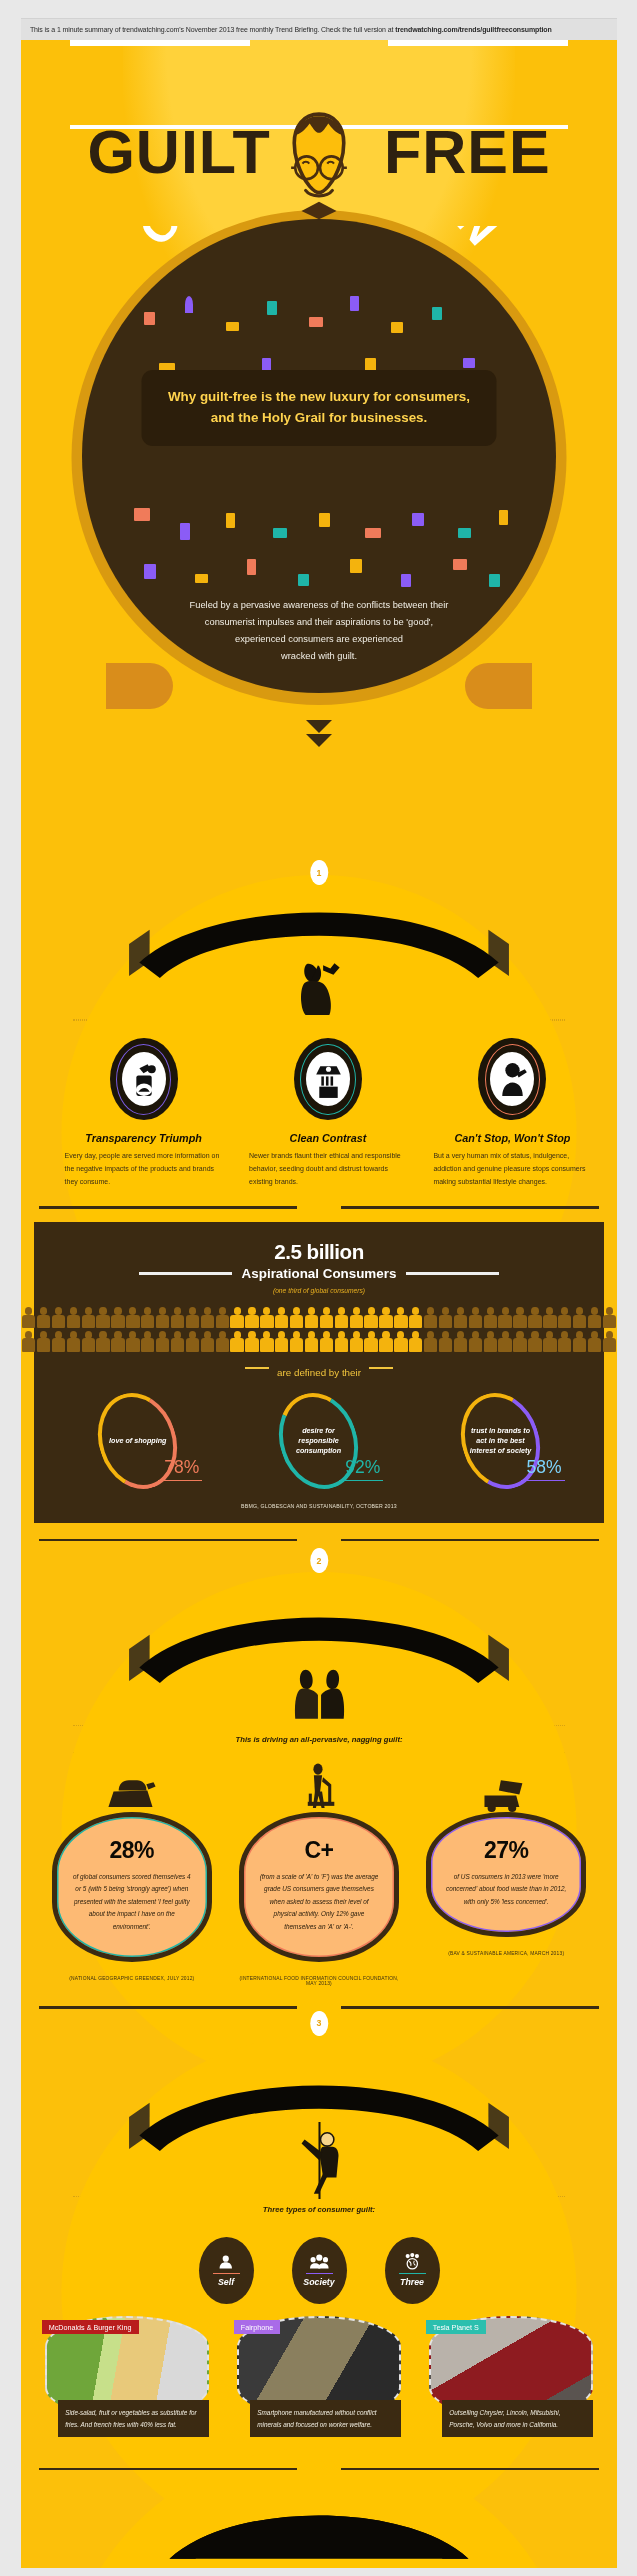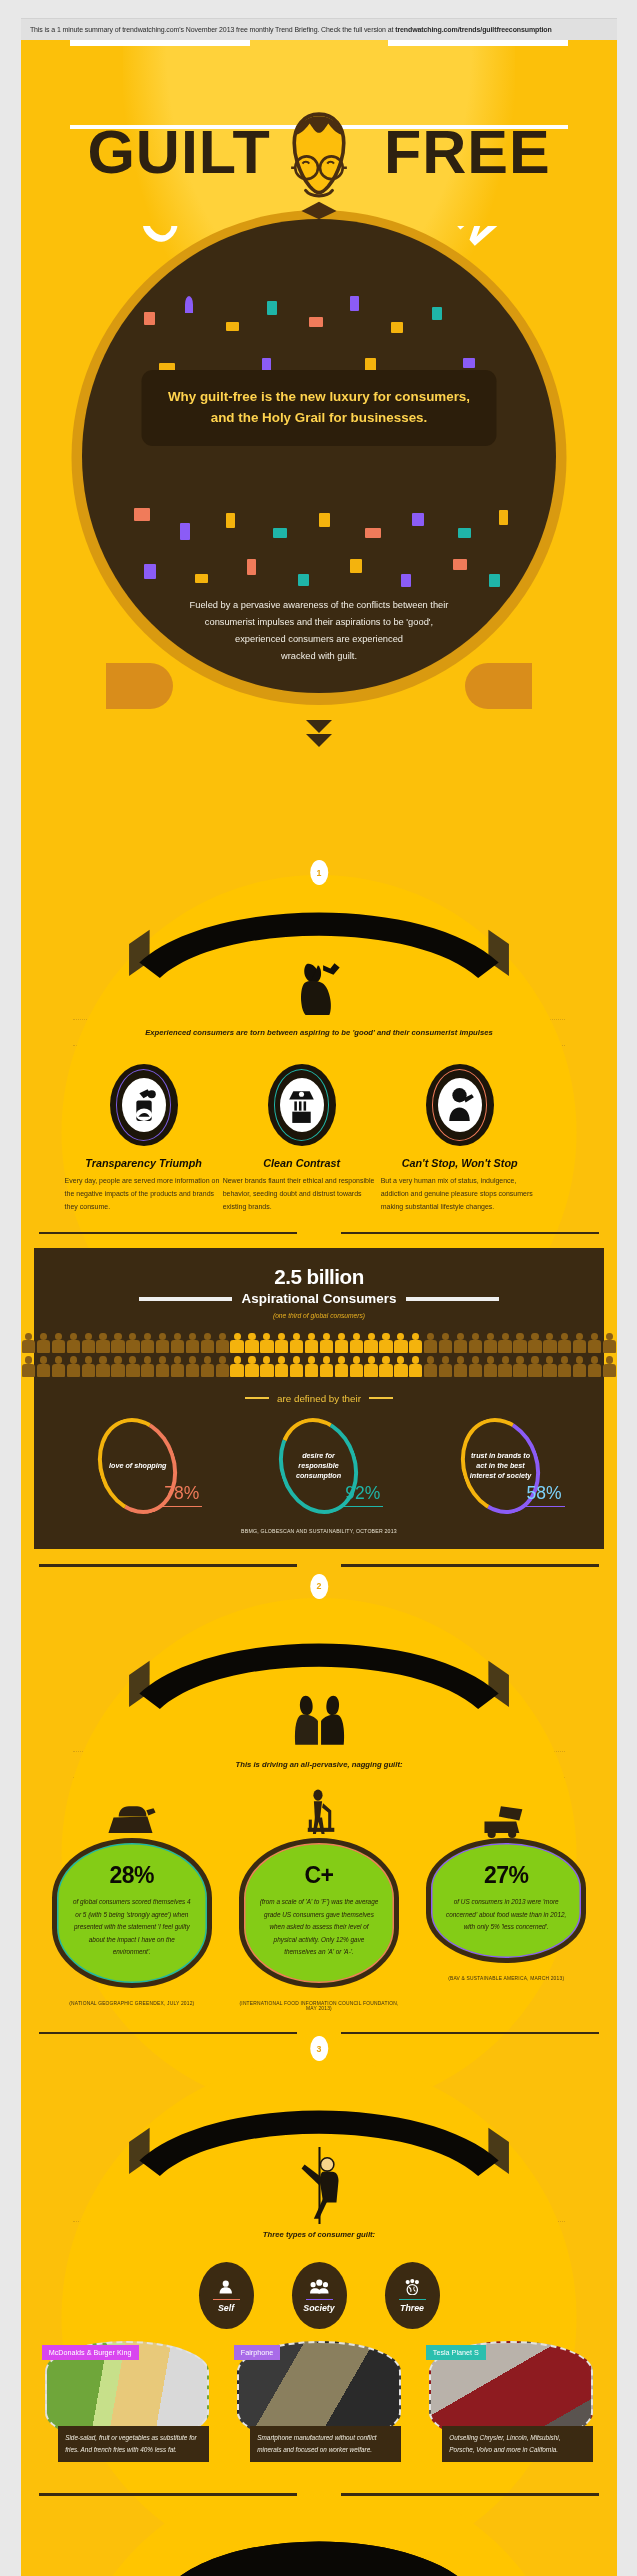--- a/index.html
+++ b/index.html
@@ -109,21 +109,21 @@
   }
   .sub-caption{
     text-align:center;font-style:italic;font-weight:bold;font-size:7.7px;
     color:#241A0A;padding:8.2px 0;position:relative;z-index:8;
   }
   .dashrow{position:relative;z-index:8;display:flex;justify-content:space-between;padding:0 18.5px;}
   .dashrow .d{height:2.6px;background:#3A2B12;width:46%;
      background-image:repeating-linear-gradient(90deg,#3A2B12 0 2.1px,transparent 2.1px 4.1px);}
 
   
-  .cols3{ display:flex; padding:17.5px 26px 0 26px; position:relative; z-index:8;margin-left:18px;}
+  .cols3{ display:flex; justify-content:space-between; padding:17.5px 26px 0 26px; position:relative; z-index:8;margin-left:18px;}
   .col{ width:30%; text-align:center;}
   .medal{
     width:68px;height:82px;border-radius:50%;background:#1C1509;margin:0 auto 11.3px auto;
     position:relative; display:flex;align-items:center;justify-content:center;
   }
   .medal .ringin{position:absolute;inset:5.2px 6.2px;border-radius:50%;border:1px solid #7A5CE0;}
   .medal.m2 .ringin{border-color:#1FB5A8;}
   .medal.m3 .ringin{border-color:#F07B5A;}
   .medal .glyph{ width:44px;height:54px;border-radius:50%;background:#fff;overflow:hidden;
      display:flex;align-items:center;justify-content:center;}
@@ -141,21 +141,21 @@
     font-size:13.4px;font-weight:bold;
   }
   .panel .asp .bar{height:3.6px;width:93px;background:#EFEFEF;}
   .panel .third{margin-top:6.2px;font-size:6.7px;font-style:italic;color:#E9B020;}
   .people{display:flex;justify-content:center;flex-wrap:nowrap;gap:1.5px;margin-top:13.4px;}
   .people .pr{display:flex;gap:1.5px;}
   .person{width:13.4px;height:20.6px;position:relative;}
   .person .hd{position:absolute;top:0;left:3.1px;width:7.2px;height:7.7px;border-radius:50%;background:#8A5F16;}
   .person .bd{position:absolute;top:7.2px;left:0;width:13.4px;height:13.4px;border-radius:3.1px 3.1px 1px 1px;background:#8A5F16;}
   .person.on .hd,.person.on .bd{background:#F4B30D;}
-  .defined{display:flex;align-items:center;justify-content:center;gap:8.2px;margin-top:15.5px;color:#F2C53D;font-size:9.8px;}
+  .defined{display:flex;justify-content:center;gap:8.2px;margin-top:15.5px;color:#F2C53D;font-size:9.8px;}
   .defined .ln{width:24px;height:1.5px;background:#F2C53D;}
   .donuts{display:flex;justify-content:space-around;margin-top:13.4px;}
   .donut{position:relative;width:129px;display:flex;align-items:center;justify-content:center;}
   .donut .ring{width:77px;height:98px;border-radius:50%;border:4.6px solid #F07B5A;
       border-top-color:#F4B30D;border-left-color:#F4B30D;
       display:flex;align-items:center;justify-content:center;transform:rotate(-18deg);}
   .donut .ring span{transform:rotate(18deg);display:block;font-size:7.2px;font-style:italic;font-weight:bold;line-height:1.4;color:#fff;}
   .donut .pct{position:absolute;right:3.1px;bottom:11.3px;font-size:17.5px;color:#F07B5A;}
   .donut .underline{position:absolute;right:0;bottom:8.2px;width:44px;height:1px;background:#F07B5A;}
   .donut.d2 .ring{border-color:#1FB5A8;border-top-color:#F4B30D;border-left-color:#1FB5A8;}
@@ -164,21 +164,21 @@
   .donut.d3 .ring{border-color:#8B5CF6;border-top-color:#F4B30D;border-left-color:#F4B30D;}
   .donut.d3 .pct{color:#7dd3fc;}
   .donut.d3 .underline{background:#8B5CF6;}
   .src{margin-top:13.4px;font-size:5.2px;letter-spacing:0.2px;color:#E6E0CE;}
 
   
   .stats3{display:flex;justify-content:space-between;padding:10.3px 31px 0 31px;position:relative;z-index:8;}
   .statcol{width:30%;text-align:center;position:relative;}
   .stat-top{height:49px;display:flex;align-items:flex-end;justify-content:center;}
   .stat-oval{
-    background:#84cc16;border-radius:50%/40%;padding:19.6px 13.4px 24px 13.4px;position:relative;
+    background:#fdba74;border-radius:50%/40%;padding:19.6px 13.4px 24px 13.4px;position:relative;
     border:5.2px solid #3B2A12;box-shadow:0 0 0 1.5px #1FB5A8 inset;
   }
   .statcol.s2 .stat-oval{box-shadow:0 0 0 1.5px #F07B5A inset;}
   .statcol.s3 .stat-oval{box-shadow:0 0 0 1.5px #8B5CF6 inset;}
   .stat-oval .num{font-size:23px;font-weight:bold;color:#0C0A05;letter-spacing:-0.5px;}
   .stat-oval p{margin-top:7.2px;font-size:6.4px;line-height:1.95;font-style:italic;color:#241A0A;}
   .stat-src{margin-top:13.4px;font-size:4.9px;letter-spacing:0.2px;color:#3B2E13;}
 
   
   .spp{display:flex;justify-content:center;gap:38px;padding-top:13.4px;position:relative;z-index:8;}
@@ -186,21 +186,21 @@
     display:flex;flex-direction:column;align-items:center;justify-content:center;gap:3.1px;}
   .sppitem .g{width:20.6px;height:17.5px;display:flex;align-items:center;justify-content:center;}
   .sppitem .hr{width:27px;height:1px;background:#F07B5A;}
   .sppitem.p2 .hr{background:#8B5CF6;}
   .sppitem.p3 .hr{background:#1FB5A8;}
   .sppitem .lab{font-size:8.8px;font-weight:bold;font-style:italic;}
   .cases{display:flex;justify-content:space-between;padding:12.4px 24px 0 24px;position:relative;z-index:8;}
   .case{width:30%;position:relative;}
   .case .photo{height:102px;border-radius:50%/30%;background:#9aa;overflow:hidden;position:relative;
      border:2.1px dashed #E3E3E3;}
-  .case .tag{position:absolute;top:4.1px;left:-3.1px;padding:2.6px 7.2px;color:#fff;font-size:7.2px;z-index:3;background:#d946ef;}
+  .case .tag{position:absolute;top:4.1px;left:-3.1px;padding:2.6px 7.2px;color:#fff;font-size:7.2px;z-index:3;background:#b91c1c;}
   .case.c2 .tag{background:#A96BE8;}
   .case.c3 .tag{background:#2BBFAE;}
   .case .cap{background:#3B2A12;color:#F3EFE3;font-size:6.4px;font-style:italic;
      line-height:1.85;padding:6.2px 7.2px;margin:-17.5px 0 0 13.4px;position:relative;z-index:4;}
 </style>
 </head>
 <body>
 
 <div class="page">
 
@@ -322,21 +322,20 @@
       </div>
 
       <svg style="display:block;margin:-24px auto 0 auto;position:relative;z-index:8" width="57" height="62" viewBox="0 0 110 120">
         <path d="M30 20c-6 6-6 20 0 28 4 6 10 8 16 6 6-2 8-10 6-18-2-10-14-20-22-16z" fill="#141009"></path>
         <path d="M52 22c6 4 8 18 4 26-4 8-12 10-18 6" fill="#141009"></path>
         <path d="M26 56c-6 6-8 24-6 40 1 10 4 18 8 22h46c3-6 4-18 2-30-2-14-8-28-16-32-10-5-26-6-34 0z" fill="#1B150B"></path>
         <path d="M62 22l14 6 8-10 10 8-12 14-20-8z" fill="#141009"></path>
       </svg>
 
       <div class="dotline" style="margin-top:3.1px"></div>
-      <div class="sub-caption">Experienced consumers are torn between aspiring to be 'good' and their consumerist impulses</div>
       <div class="dotline"></div>
 
       <div class="cols3">
         <div class="col">
           <div class="medal">
             <div class="ringin"></div>
             <div class="glyph">
               <svg width="37" height="43" viewBox="0 0 72 84">
                   <rect x="22" y="34" width="30" height="40" rx="4" fill="#111"></rect>
                   <path d="M28 20l16-8 6 10-14 8z" fill="#111"></path>

